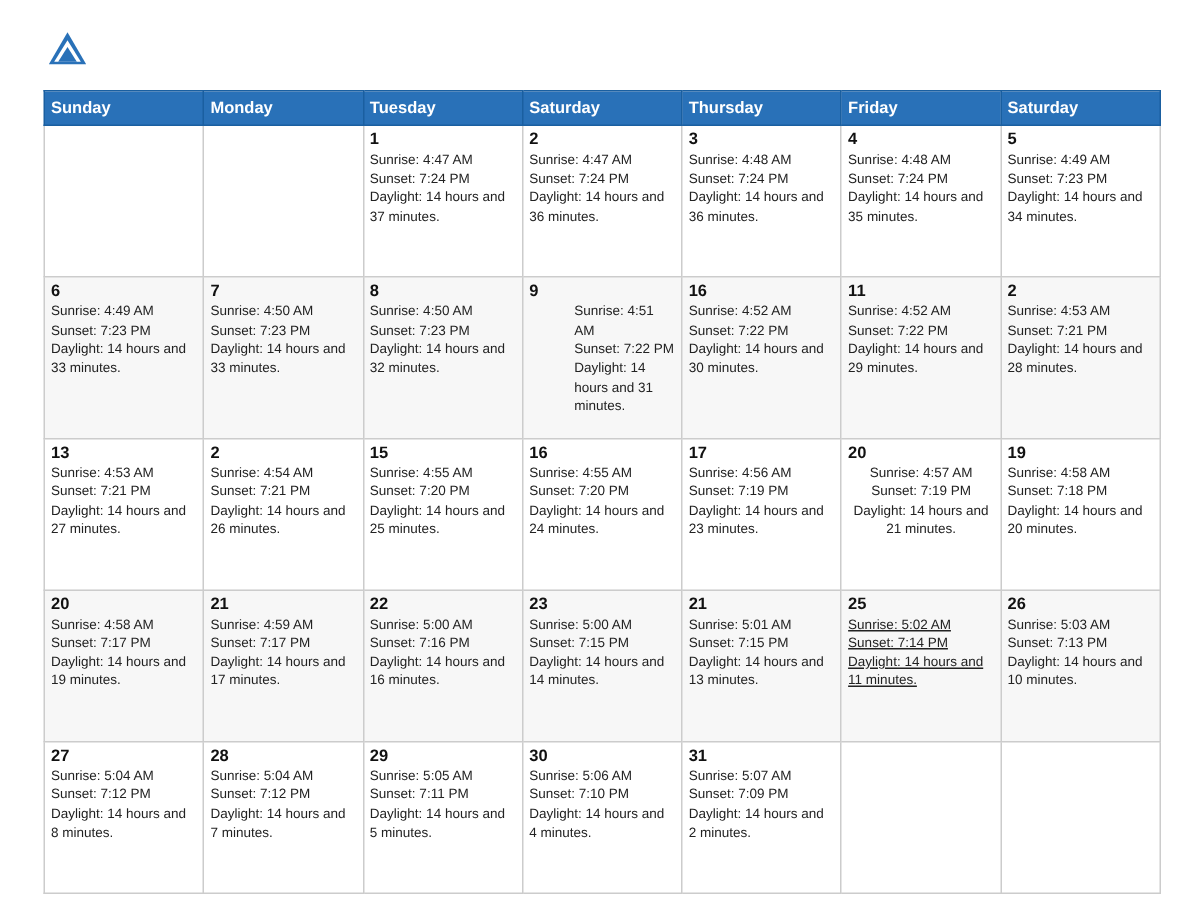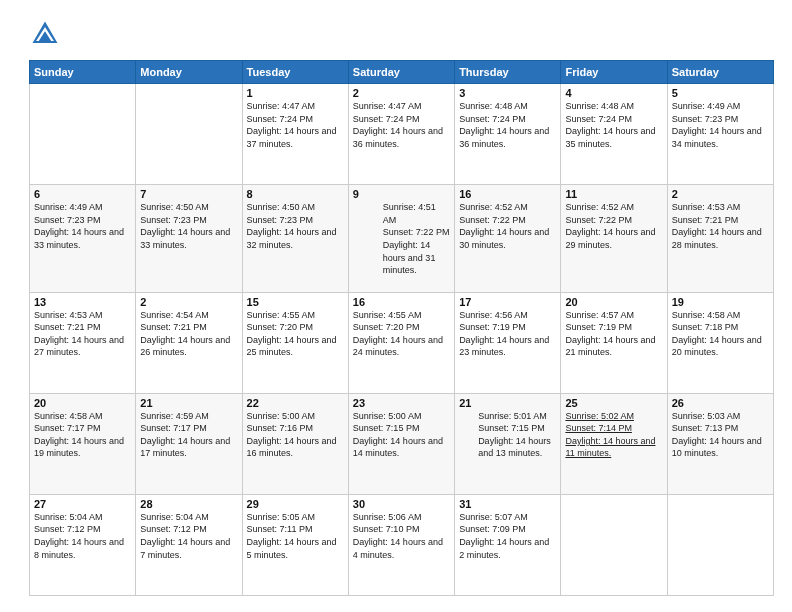--- a/index.html
+++ b/index.html
@@ -238,21 +238,21 @@
 Daylight: 14 hours and 24 minutes.</div>
           </td>
           <td>
             <span class="day-number">17</span>
             <div class="day-info" style="white-space: pre-line;">Sunrise: 4:56 AM
 Sunset: 7:19 PM
 Daylight: 14 hours and 23 minutes.</div>
           </td>
           <td>
             <span class="day-number">20</span>
-            <div class="day-info" style="white-space: pre-line;">Sunrise: 4:57 AM
+            <div class="day-info" style="white-space: pre-line; text-align: center;">Sunrise: 4:57 AM
 Sunset: 7:19 PM
 Daylight: 14 hours and 21 minutes.</div>
           </td>
           <td>
             <span class="day-number">19</span>
             <div class="day-info" style="white-space: pre-line;">Sunrise: 4:58 AM
 Sunset: 7:18 PM
 Daylight: 14 hours and 20 minutes.</div>
           </td>
         </tr>
@@ -276,21 +276,21 @@
 Daylight: 14 hours and 16 minutes.</div>
           </td>
           <td>
             <span class="day-number">23</span>
             <div class="day-info" style="white-space: pre-line;">Sunrise: 5:00 AM
 Sunset: 7:15 PM
 Daylight: 14 hours and 14 minutes.</div>
           </td>
           <td>
             <span class="day-number">21</span>
-            <div class="day-info" style="white-space: pre-line; margin-left: 19px;">Sunrise: 5:01 AM
+            <div class="day-info" style="white-space: pre-line;">Sunrise: 5:01 AM
 Sunset: 7:15 PM
 Daylight: 14 hours and 13 minutes.</div>
           </td>
           <td>
             <span class="day-number">25</span>
             <div class="day-info" style="white-space: pre-line; text-decoration: underline;">Sunrise: 5:02 AM
 Sunset: 7:14 PM
 Daylight: 14 hours and 11 minutes.</div>
           </td>
           <td>

